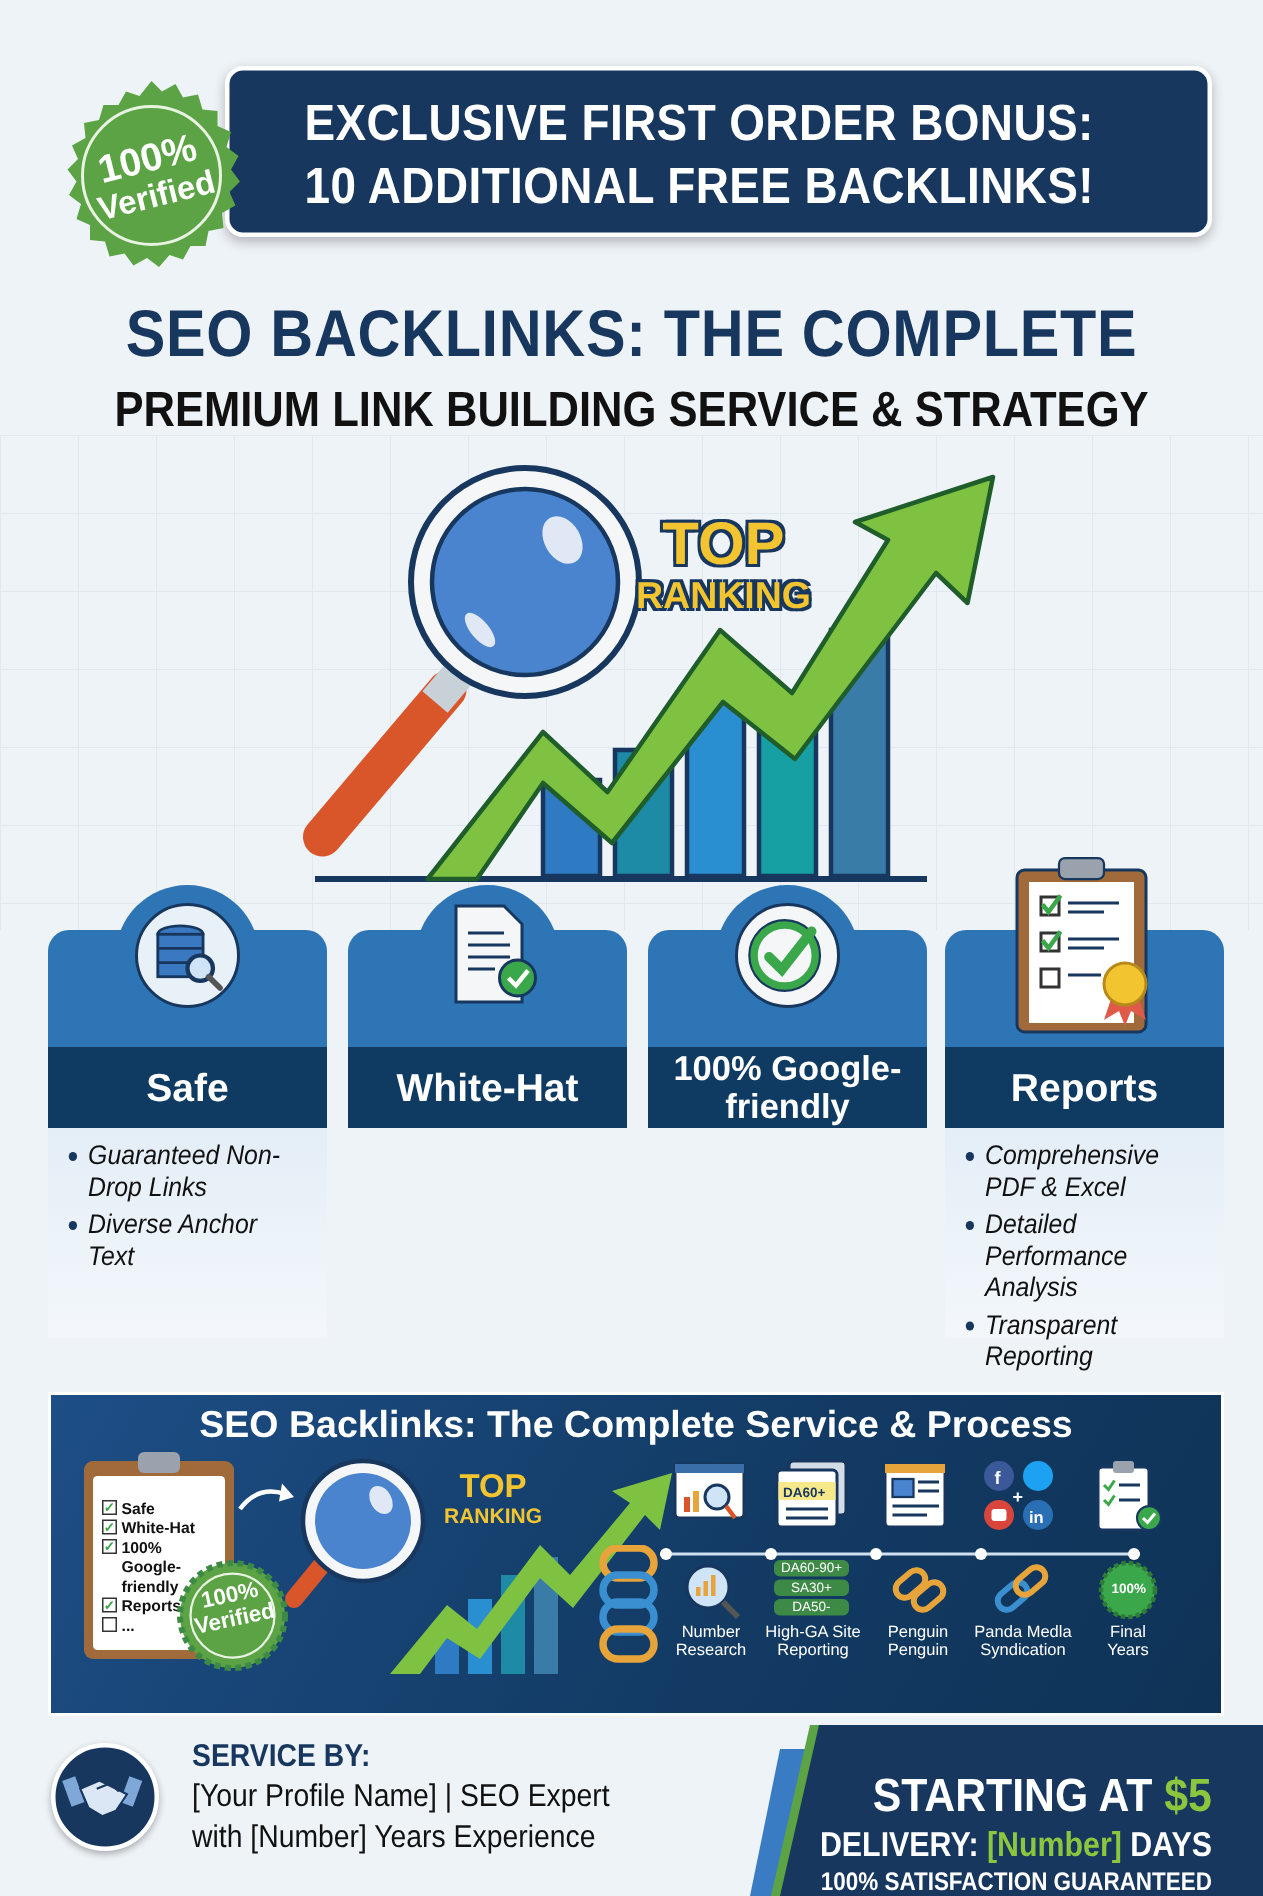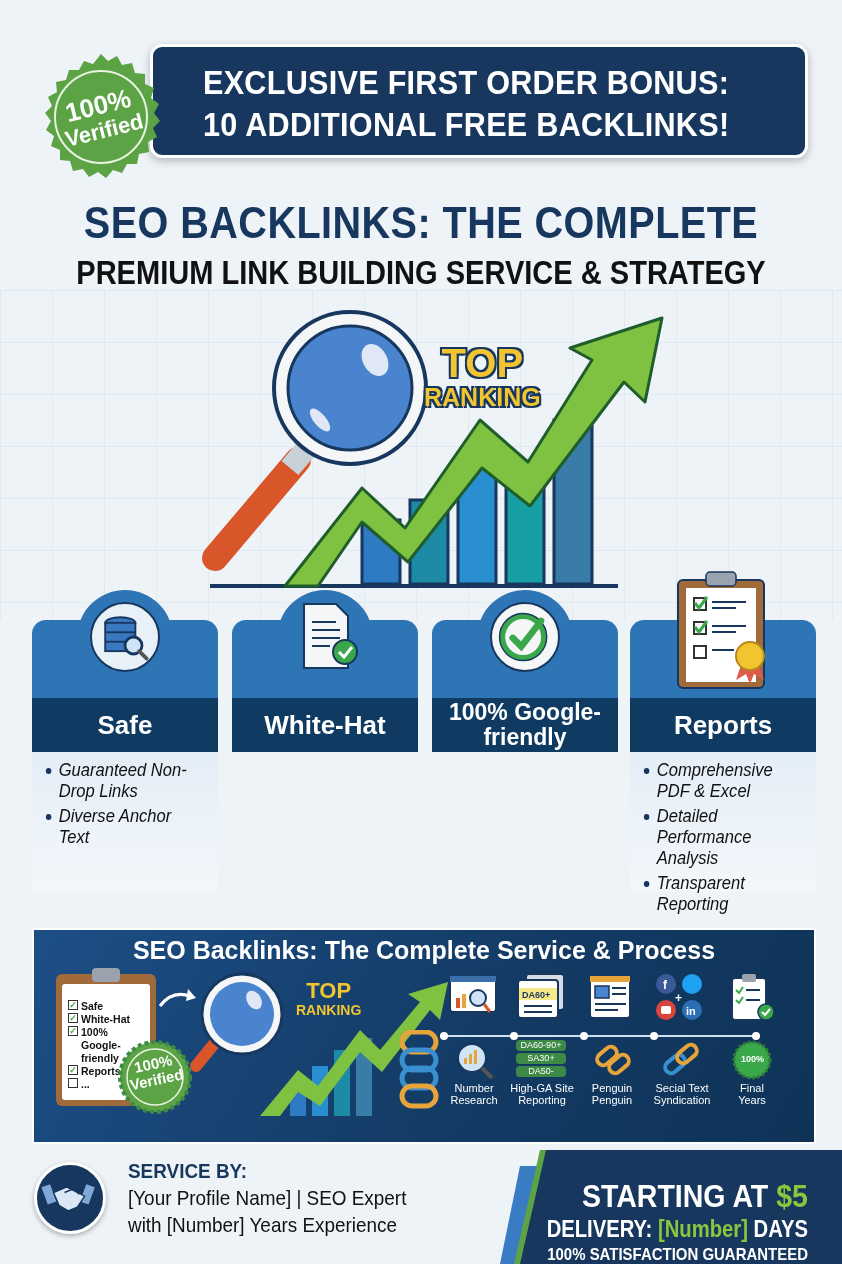--- a/index.html
+++ b/index.html
@@ -351,21 +351,21 @@
 </div>
 <div class="step" style="left:502px">
   <div>High-GA Site</div>
   <div>Reporting</div>
 </div>
 <div class="step" style="left:572px">
   <div>Penguin</div>
   <div>Penguin</div>
 </div>
 <div class="step" style="left:642px">
-  <div>Secial Text</div>
+  <div>Panda Medla</div>
   <div>Syndication</div>
 </div>
 <div class="step" style="left:712px">
   <div>Final</div>
   <div>Years</div>
 </div>
 
 <div class="hs-circle">
   <svg viewBox="0 0 72 72" width="66" height="66">
     <rect x="8" y="22" width="10" height="20" fill="#7fa8d8" transform="rotate(-20 13 32)"></rect>

